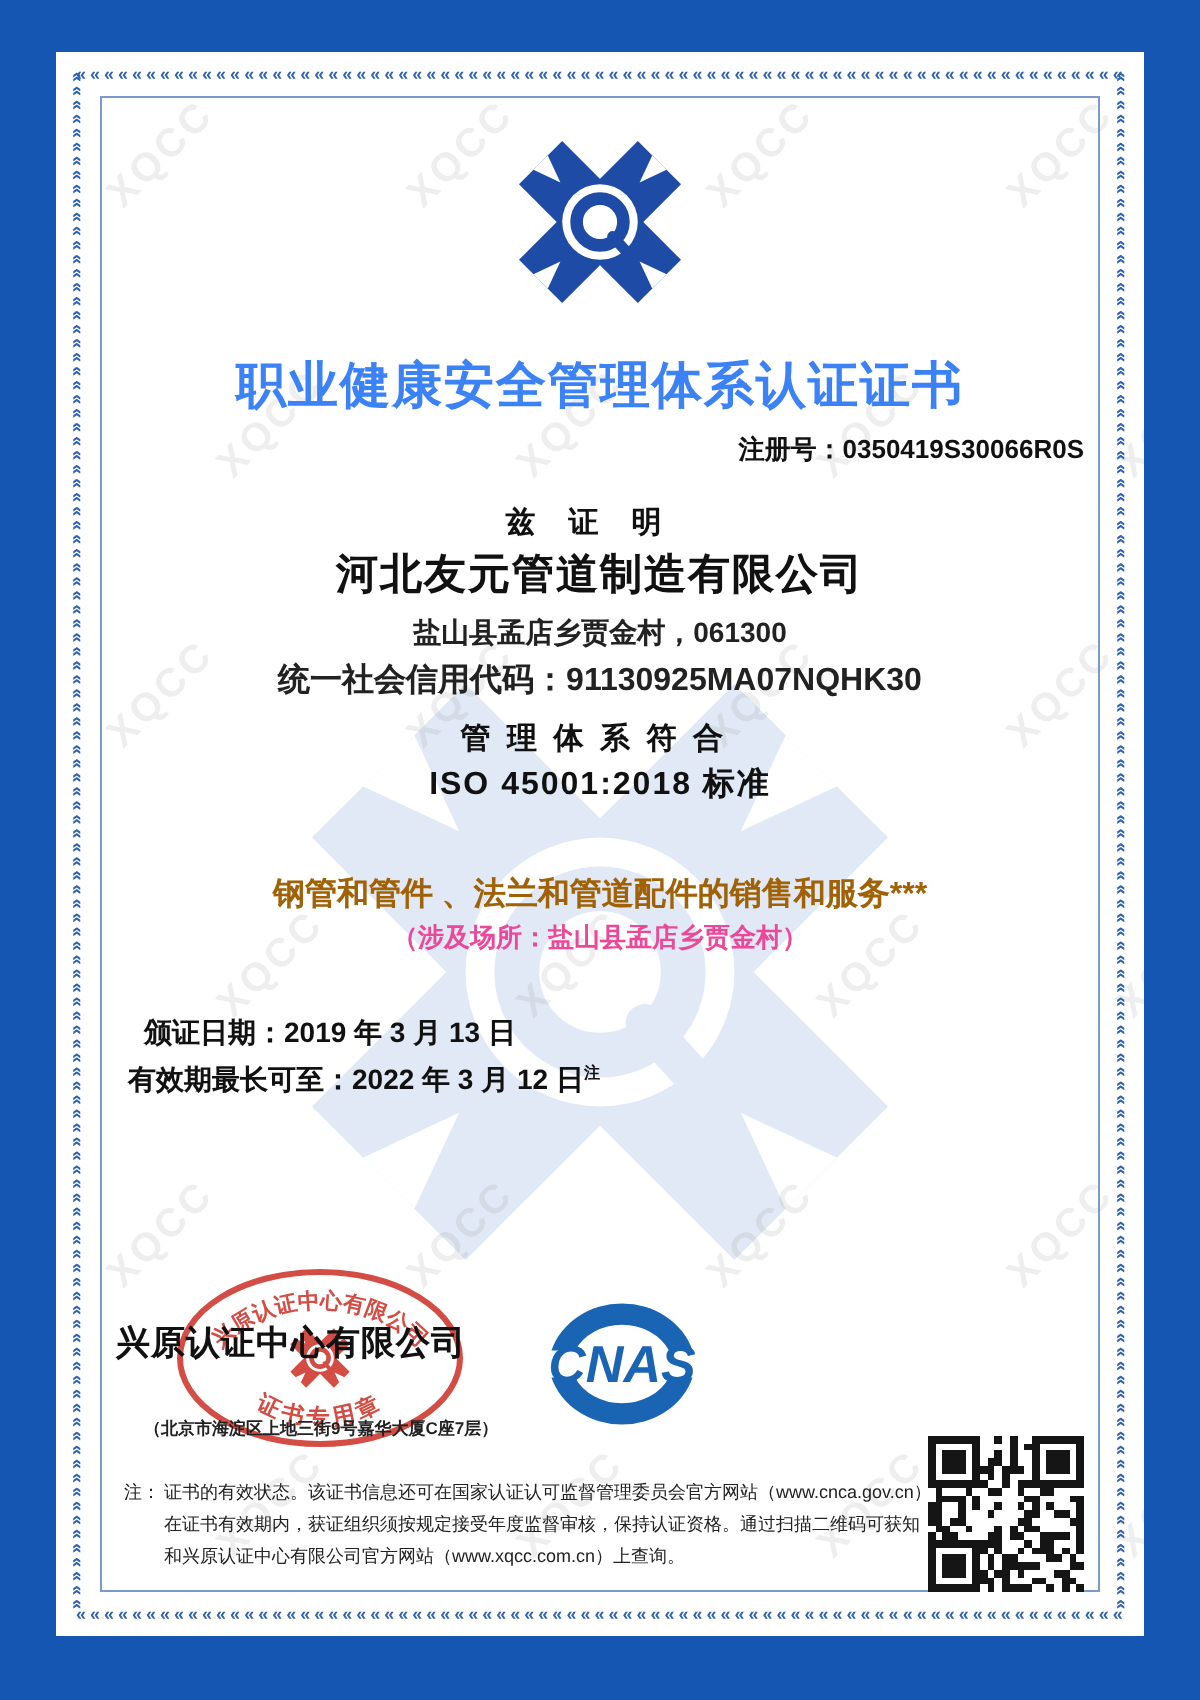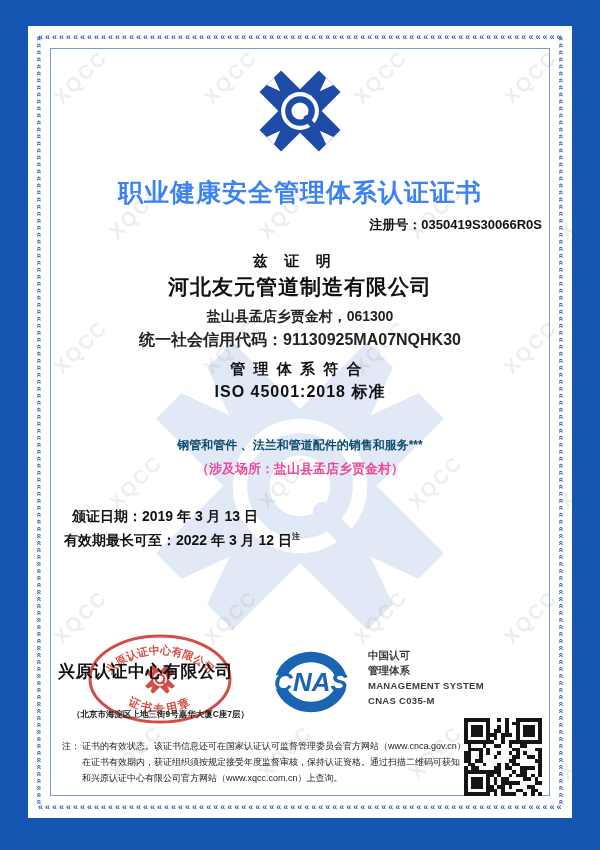--- a/index.html
+++ b/index.html
@@ -24,21 +24,21 @@
   .cert-logo{left:227px;top:36px;width:90px;height:98px;color:#1e4ba6;}
   .title{top:150px;font-size:25px;font-weight:bold;color:#3b82f6;letter-spacing:1px;}
   .regline{top:190px;right:30px;font-size:13px;font-weight:bold;color:#111;}
   .attest{top:226px;font-size:15px;font-weight:bold;letter-spacing:1.1em;color:#111;}
   .company{top:247px;font-size:21px;font-weight:bold;color:#111;letter-spacing:1px;}
   .address{top:282px;font-size:14px;font-weight:600;color:#222;}
   .credit{top:304px;font-size:16px;font-weight:600;color:#222;}
   .conform{top:334px;font-size:15px;font-weight:bold;letter-spacing:.55em;color:#111;}
   .standard{top:356px;font-size:16px;font-weight:bold;color:#111;letter-spacing:1px;}
   .scope-intro{top:390px;font-size:15px;font-weight:bold;color:#111;}
-  .scope{top:411px;font-size:12px;font-weight:bold;color:#0c4a6e;}
+  .scope{top:411px;font-size:16px;font-weight:bold;color:#a16207;}
   .sites{top:434px;font-size:13px;font-weight:bold;color:#ec4899;}
   .issue{left:44px;top:482px;font-size:14px;font-weight:bold;color:#111;}
   .expiry{left:36px;top:505px;font-size:14px;font-weight:bold;color:#111;}
   .expiry sup{font-size:8px;}
   .signer-row{left:306px;top:534px;display:flex;align-items:center;}
   .signer-label{font-size:14px;font-weight:bold;letter-spacing:.35em;color:#222;}
   .sig-svg{width:124px;height:52px;margin-left:6px;}
   .stamp-svg{left:57px;top:606px;width:150px;height:94px;z-index:3;opacity:.9;}
   .issuer-name{left:30px;top:634px;font-size:17px;font-weight:bold;color:#111;z-index:4;letter-spacing:.5px;}
   .issuer-addr{left:44px;top:683px;font-size:8.5px;font-weight:bold;color:#222;z-index:4;}
@@ -153,26 +153,20 @@
 
     <div class="abs issuer-name">兴原认证中心有限公司</div>
     <div class="abs issuer-addr">（北京市海淀区上地三街9号嘉华大厦C座7层）</div>
 
     <svg class="abs cnas-svg" viewBox="0 0 100 100">
       <path d="M8,42 A44,40 0 0 1 92,42 L78,42 A31,27 0 0 0 22,42 Z" fill="currentColor"></path>
       <path d="M8,58 A44,40 0 0 0 92,58 L78,58 A31,27 0 0 1 22,58 Z" fill="currentColor"></path>
       <text x="50" y="61" text-anchor="middle" font-size="31" font-weight="bold" font-style="italic" fill="currentColor">CNAS</text>
     </svg>
 
-    <div class="abs cnas-text">
-      <div class="zh">中国认可</div>
-      <div class="zh">管理体系</div>
-      <div class="en">MANAGEMENT SYSTEM</div>
-      <div class="en">CNAS C035-M</div>
-    </div>
 
     <div class="abs note">
       <span class="note-prefix">注：</span>
       <div>证书的有效状态。该证书信息还可在国家认证认可监督管理委员会官方网站（www.cnca.gov.cn）</div>
       <div>在证书有效期内，获证组织须按规定接受年度监督审核，保持认证资格。通过扫描二维码可获知</div>
       <div>和兴原认证中心有限公司官方网站（www.xqcc.com.cn）上查询。</div>
     </div>
 
     <div class="abs qr">
         <div class="d"></div>

